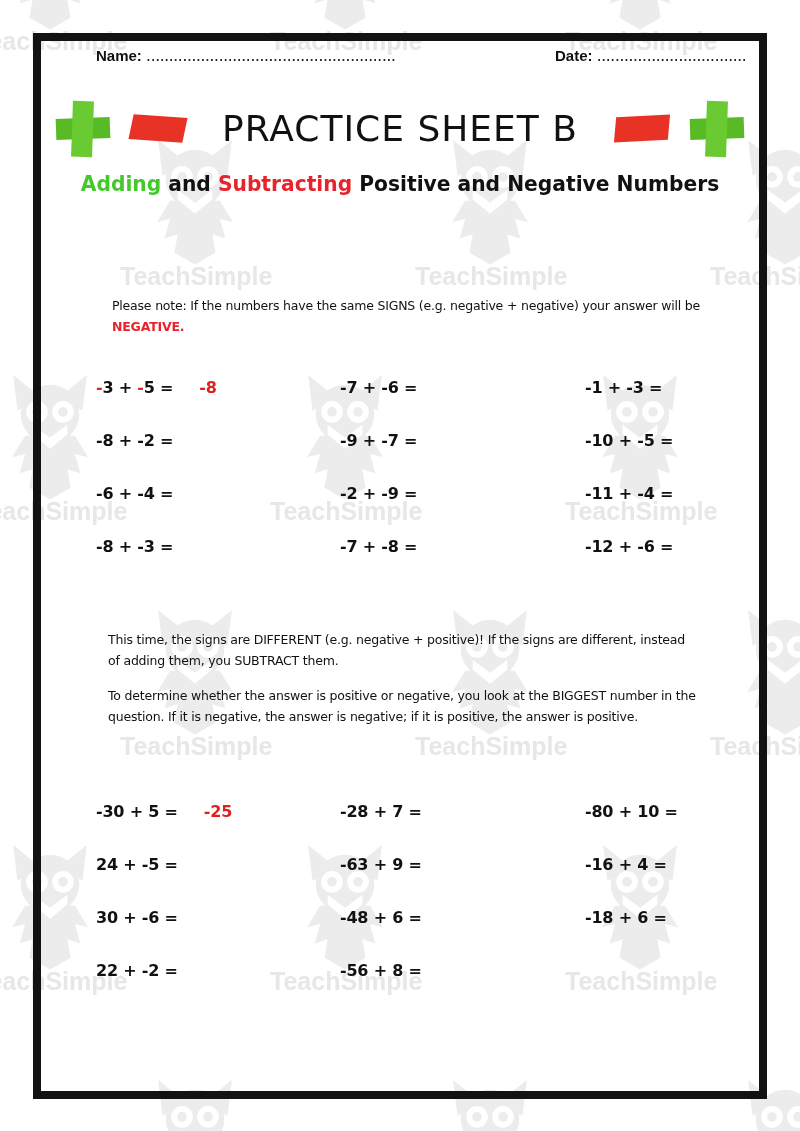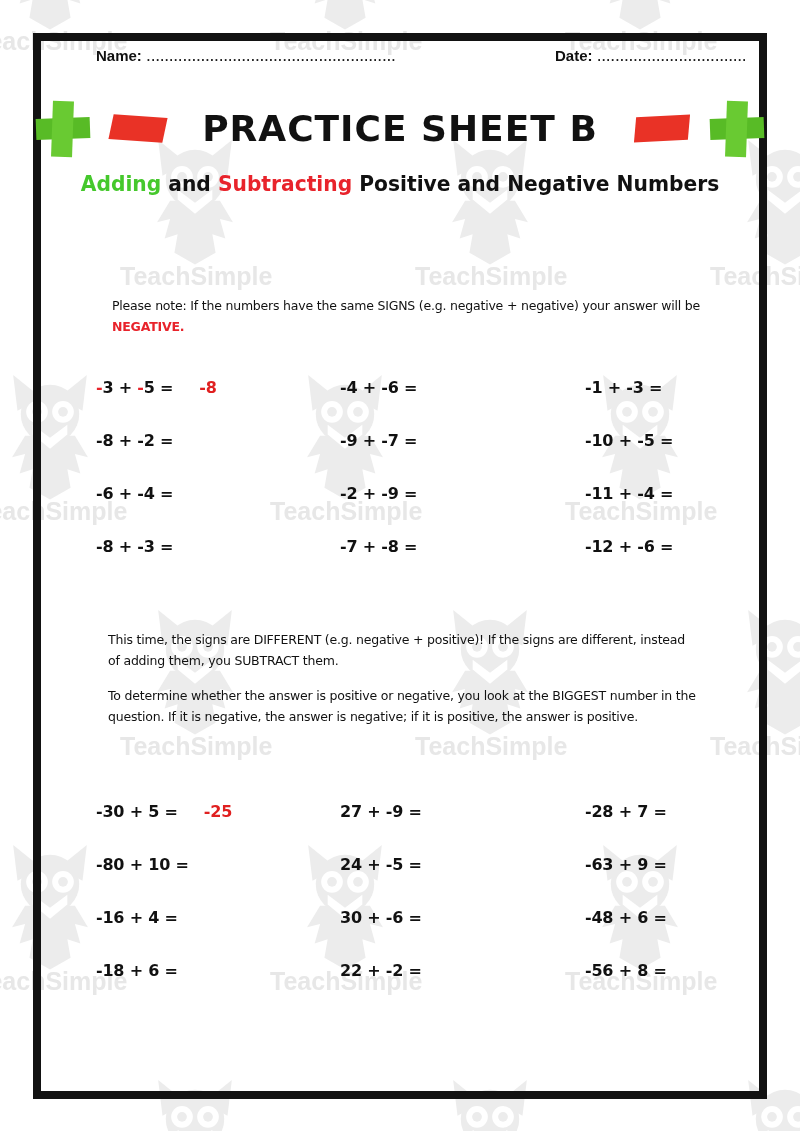--- a/index.html
+++ b/index.html
@@ -25,21 +25,21 @@
   .field-label{font-family:"Liberation Sans",sans-serif;font-weight:700;font-size:15px;
                color:#111;margin-right:5px;}
   .dots{font-family:"Liberation Sans",sans-serif;font-weight:700;font-size:12px;
         letter-spacing:1.2px;color:#1a1a1a;white-space:nowrap;overflow:hidden;
         display:inline-block;}
   .dots-name{max-width:250px;}
   .dots-date{max-width:150px;}
 
   .title-row{position:absolute;top:92px;left:37px;width:726px;display:flex;
              align-items:center;justify-content:center;gap:21px;}
-  .title{font-size:36px;font-weight:700;letter-spacing:1px;color:#111;margin:16px;white-space:nowrap;}
+  .title{font-size:36px;font-weight:400;letter-spacing:1px;color:#111;margin:16px;white-space:nowrap;}
   .plus{width:54px;height:56px;position:relative;flex:0 0 auto;}
   .plus::before{content:"";position:absolute;left:0;top:17px;width:54px;height:21px;
                 background:#58bb26;transform:rotate(-2deg);}
   .plus::after{content:"";position:absolute;left:16px;top:0;width:21px;height:56px;
                background:#69ca32;transform:rotate(2deg);}
   .minus{width:54px;height:25px;background:#e93226;flex:0 0 auto;}
   .tilt-a{transform:rotate(4deg) skewX(-8deg);}
   .tilt-b{transform:rotate(-3deg) skewX(-8deg);}
 
   .subtitle{position:absolute;top:171px;left:0;width:800px;text-align:center;
@@ -379,21 +379,21 @@
 
     <div class="subtitle"><span class="green">Adding</span><span> and </span><span class="red">Subtracting</span><span> Positive and Negative Numbers</span></div>
 
     <p class="note note1">
       <span>Please note: If the numbers have the same SIGNS (e.g. negative + negative) your answer will be</span><br>
       <span class="red">NEGATIVE.</span>
     </p>
 
     <div class="problems grid1">
         <div class="problem"><span><span class="red">-</span><span>3 + </span><span class="red">-</span><span>5 =</span></span><span class="answer">-8</span></div>
-        <div class="problem"><span><span>-4 + -6 =</span></span></div>
+        <div class="problem"><span><span>-7 + -6 =</span></span></div>
         <div class="problem"><span><span>-1 + -3 =</span></span></div>
         <div class="problem"><span><span>-8 + -2 =</span></span></div>
         <div class="problem"><span><span>-9 + -7 =</span></span></div>
         <div class="problem"><span><span>-10 + -5 =</span></span></div>
         <div class="problem"><span><span>-6 + -4 =</span></span></div>
         <div class="problem"><span><span>-2 + -9 =</span></span></div>
         <div class="problem"><span><span>-11 + -4 =</span></span></div>
         <div class="problem"><span><span>-8 + -3 =</span></span></div>
         <div class="problem"><span><span>-7 + -8 =</span></span></div>
         <div class="problem"><span><span>-12 + -6 =</span></span></div>
@@ -405,21 +405,20 @@
         <span>of adding them, you SUBTRACT them.</span>
       </p>
       <p class="note">
         <span>To determine whether the answer is positive or negative, you look at the BIGGEST number in the</span><br>
         <span>question. If it is negative, the answer is negative; if it is positive, the answer is positive.</span>
       </p>
     </div>
 
     <div class="problems grid2">
         <div class="problem"><span><span>-30 + 5 =</span></span><span class="answer">-25</span></div>
-        <div class="problem"><span><span>27 + -9 =</span></span></div>
         <div class="problem"><span><span>-28 + 7 =</span></span></div>
         <div class="problem"><span><span>-80 + 10 =</span></span></div>
         <div class="problem"><span><span>24 + -5 =</span></span></div>
         <div class="problem"><span><span>-63 + 9 =</span></span></div>
         <div class="problem"><span><span>-16 + 4 =</span></span></div>
         <div class="problem"><span><span>30 + -6 =</span></span></div>
         <div class="problem"><span><span>-48 + 6 =</span></span></div>
         <div class="problem"><span><span>-18 + 6 =</span></span></div>
         <div class="problem"><span><span>22 + -2 =</span></span></div>
         <div class="problem"><span><span>-56 + 8 =</span></span></div>

